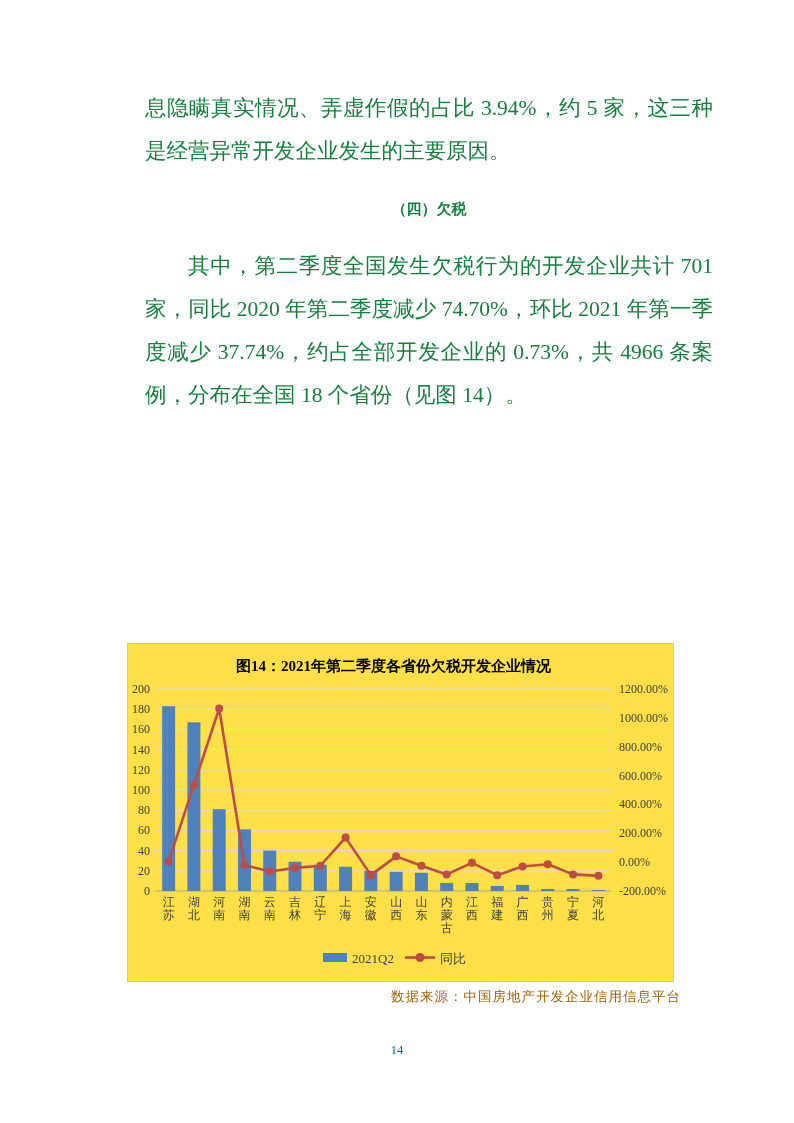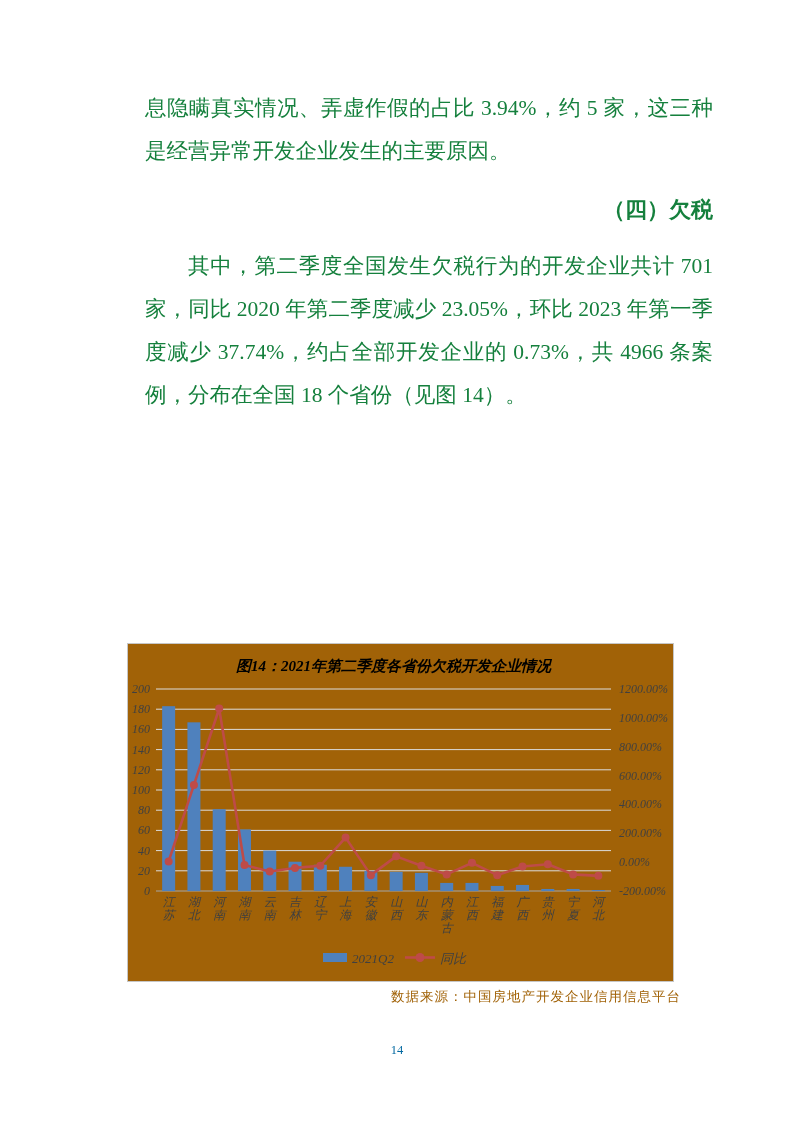--- a/index.html
+++ b/index.html
@@ -18,34 +18,33 @@
     font-size:21.5px;
     line-height:43px;
     text-align:justify;
     color:#15803d;
     margin-left:32px;
   }
   .para{margin:0;}
   .para.indent{text-indent:2em;}
   .heading{
     margin:15px 0 14px 0;
-    font-size:22px;
+    font-size:15px;
     font-weight:bold;
     line-height:43px;
-    text-align:right;
+    text-align:center;
   }
   .chart-box{
     position:absolute;
     left:127px;top:643px;
     width:545px;height:337px;
     margin:0;
     border:1px solid #c6c6c6;
-    background:#a16207;
+    background:#fde047;
     box-sizing:content-box;
-    font-style:italic;
   }
   .chart-box svg{display:block;}
   .source{
     position:absolute;
     right:113px;top:988px;
     font-size:13.5px;
     letter-spacing:1px;
     color:#a16207;
   }
   .page-number{
@@ -57,21 +56,21 @@
   }
 </style>
 </head>
 <body>
 
 <div class="page">
 
   <div class="body-text">
     <p class="para">息隐瞒真实情况、弄虚作假的占比 3.94%，约 5 家，这三种是经营异常开发企业发生的主要原因。</p>
     <h3 class="heading">（四）欠税</h3>
-    <p class="para indent">其中，第二季度全国发生欠税行为的开发企业共计 701 家，同比 2020 年第二季度减少 23.05%，环比 2023 年第一季度减少 37.74%，约占全部开发企业的 0.73%，共 4966 条案例，分布在全国 18 个省份（见图 14）。</p>
+    <p class="para indent">其中，第二季度全国发生欠税行为的开发企业共计 701 家，同比 2020 年第二季度减少 74.70%，环比 2021 年第一季度减少 37.74%，约占全部开发企业的 0.73%，共 4966 条案例，分布在全国 18 个省份（见图 14）。</p>
   </div>
 
   <figure class="chart-box">
     <svg id="combo-chart" width="545" height="337" viewBox="0 0 545 337">
         <text x="265.5" y="27" font-size="15" text-anchor="middle" fill="#000000" font-weight="bold">图14：2021年第二季度各省份欠税开发企业情况</text>
         <line x1="28" y1="247" x2="483" y2="247" stroke="#A6A6A6" stroke-width="1"></line>
         <text x="22" y="251" font-size="12" text-anchor="end" fill="#404040" font-weight="normal">0</text>
         <line x1="28" y1="226.8" x2="483" y2="226.8" stroke="#DCDCDC" stroke-width="1"></line>
         <text x="22" y="230.8" font-size="12" text-anchor="end" fill="#404040" font-weight="normal">20</text>
         <line x1="28" y1="206.6" x2="483" y2="206.6" stroke="#DCDCDC" stroke-width="1"></line>

